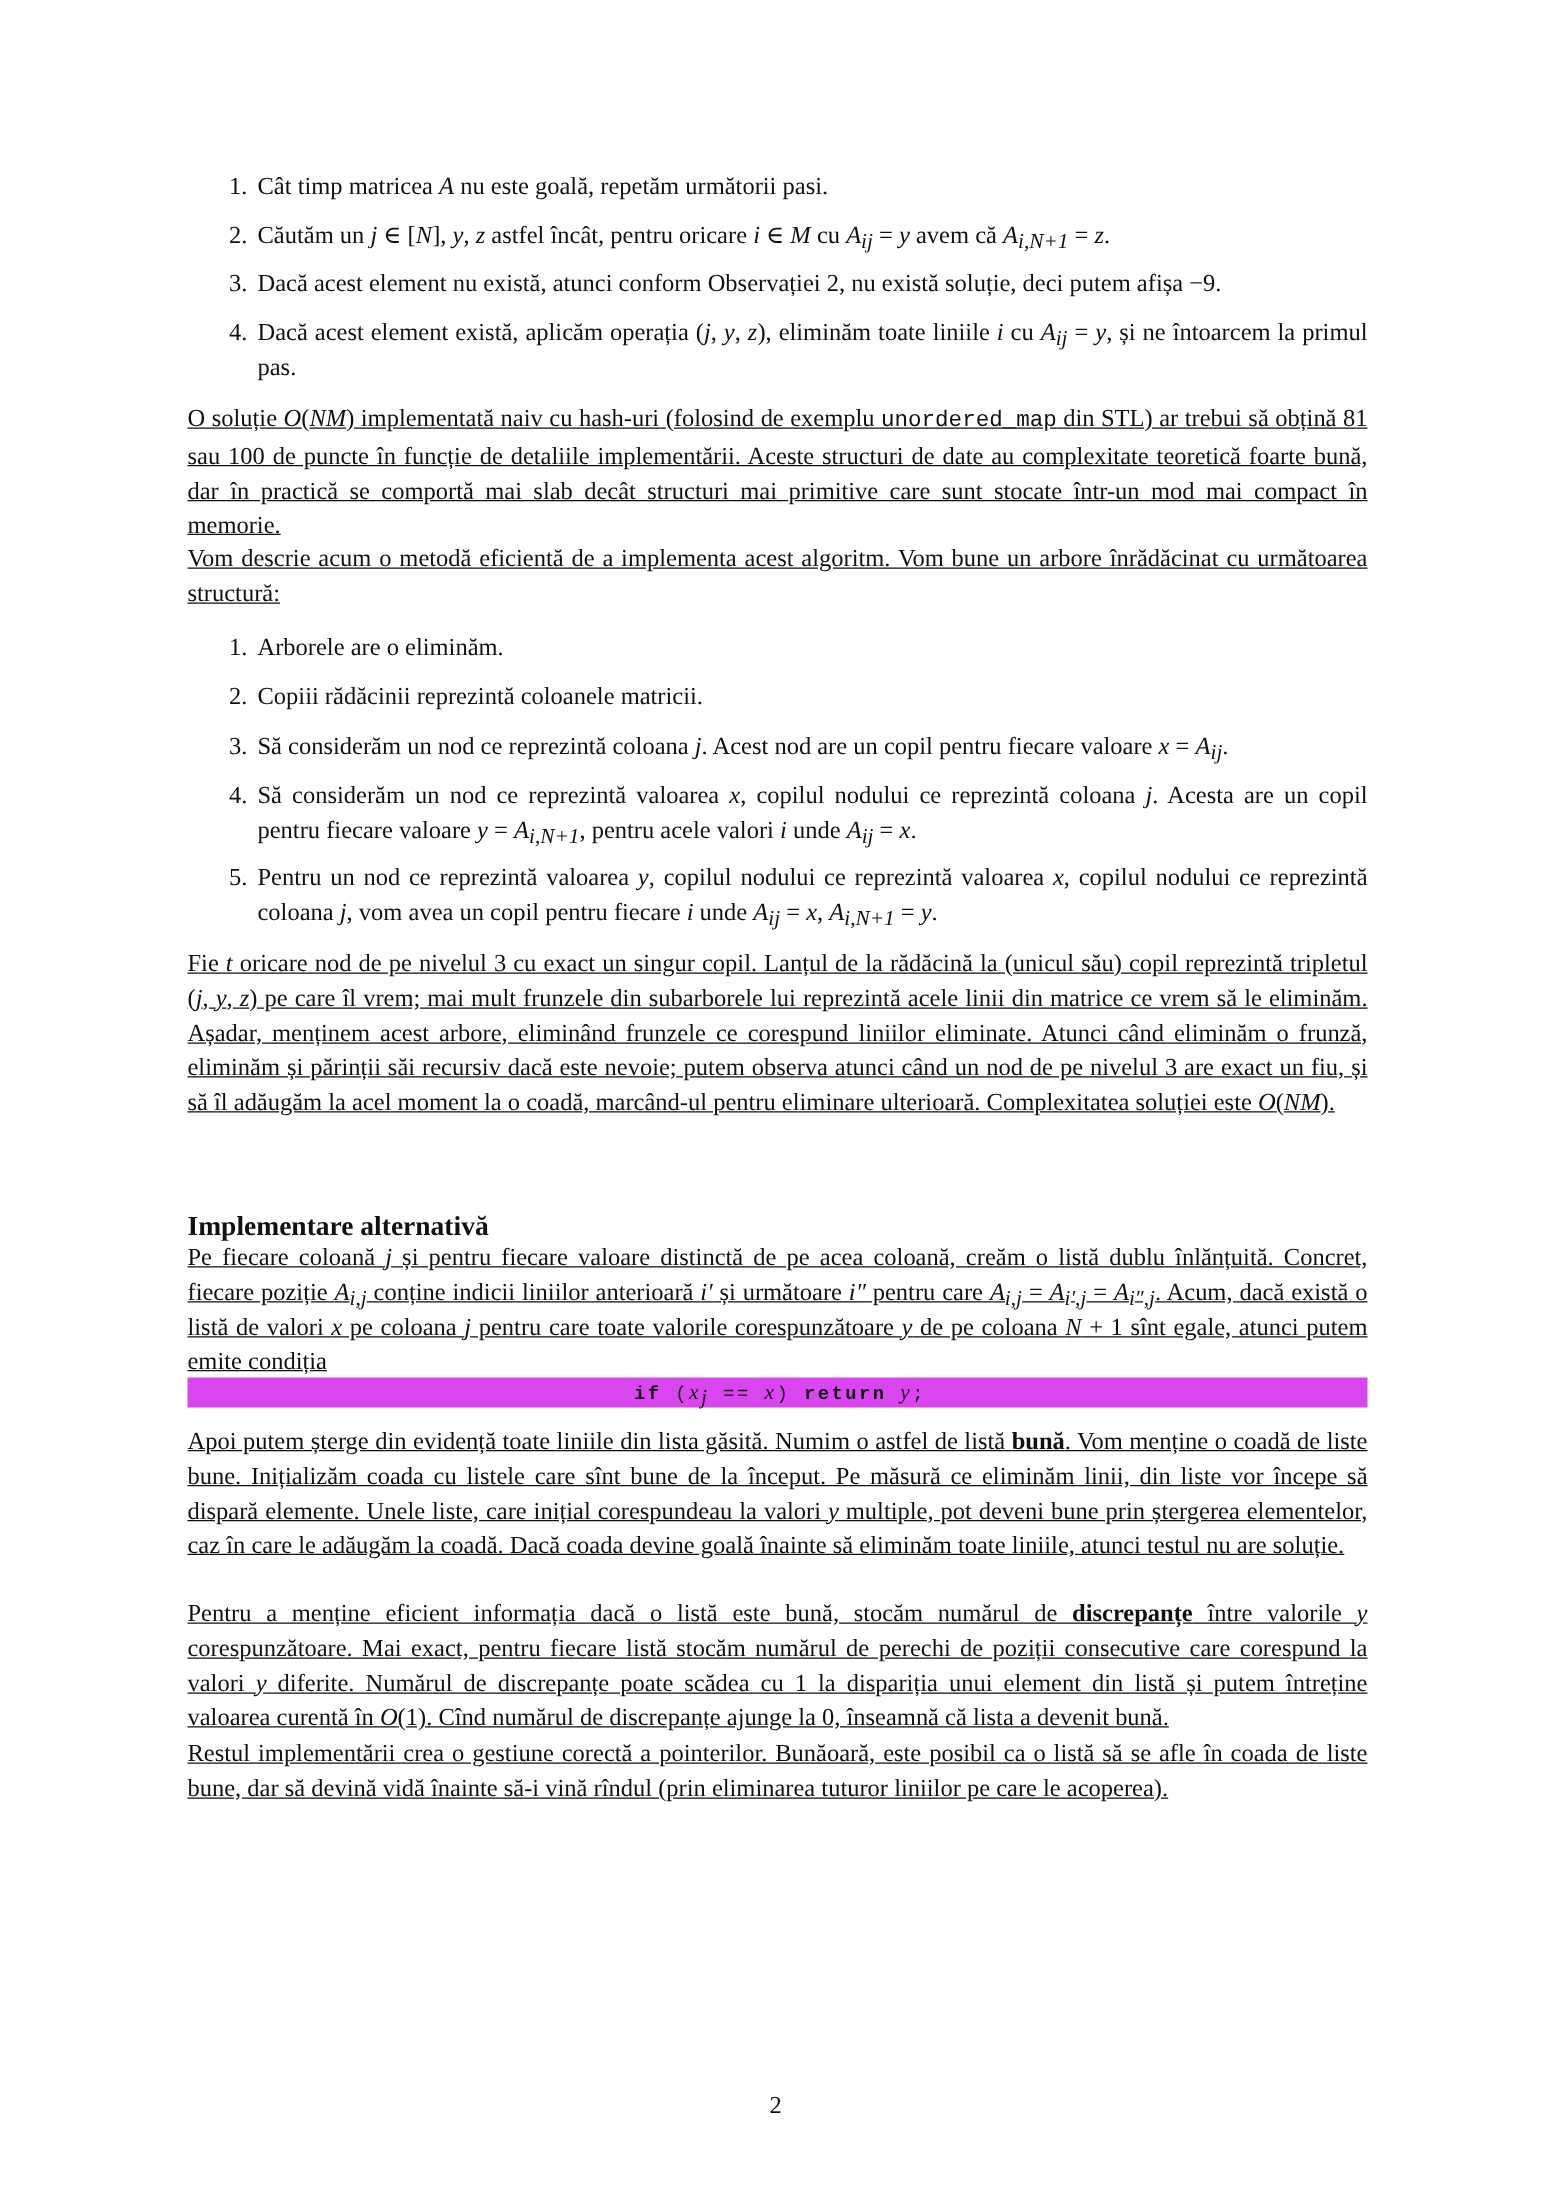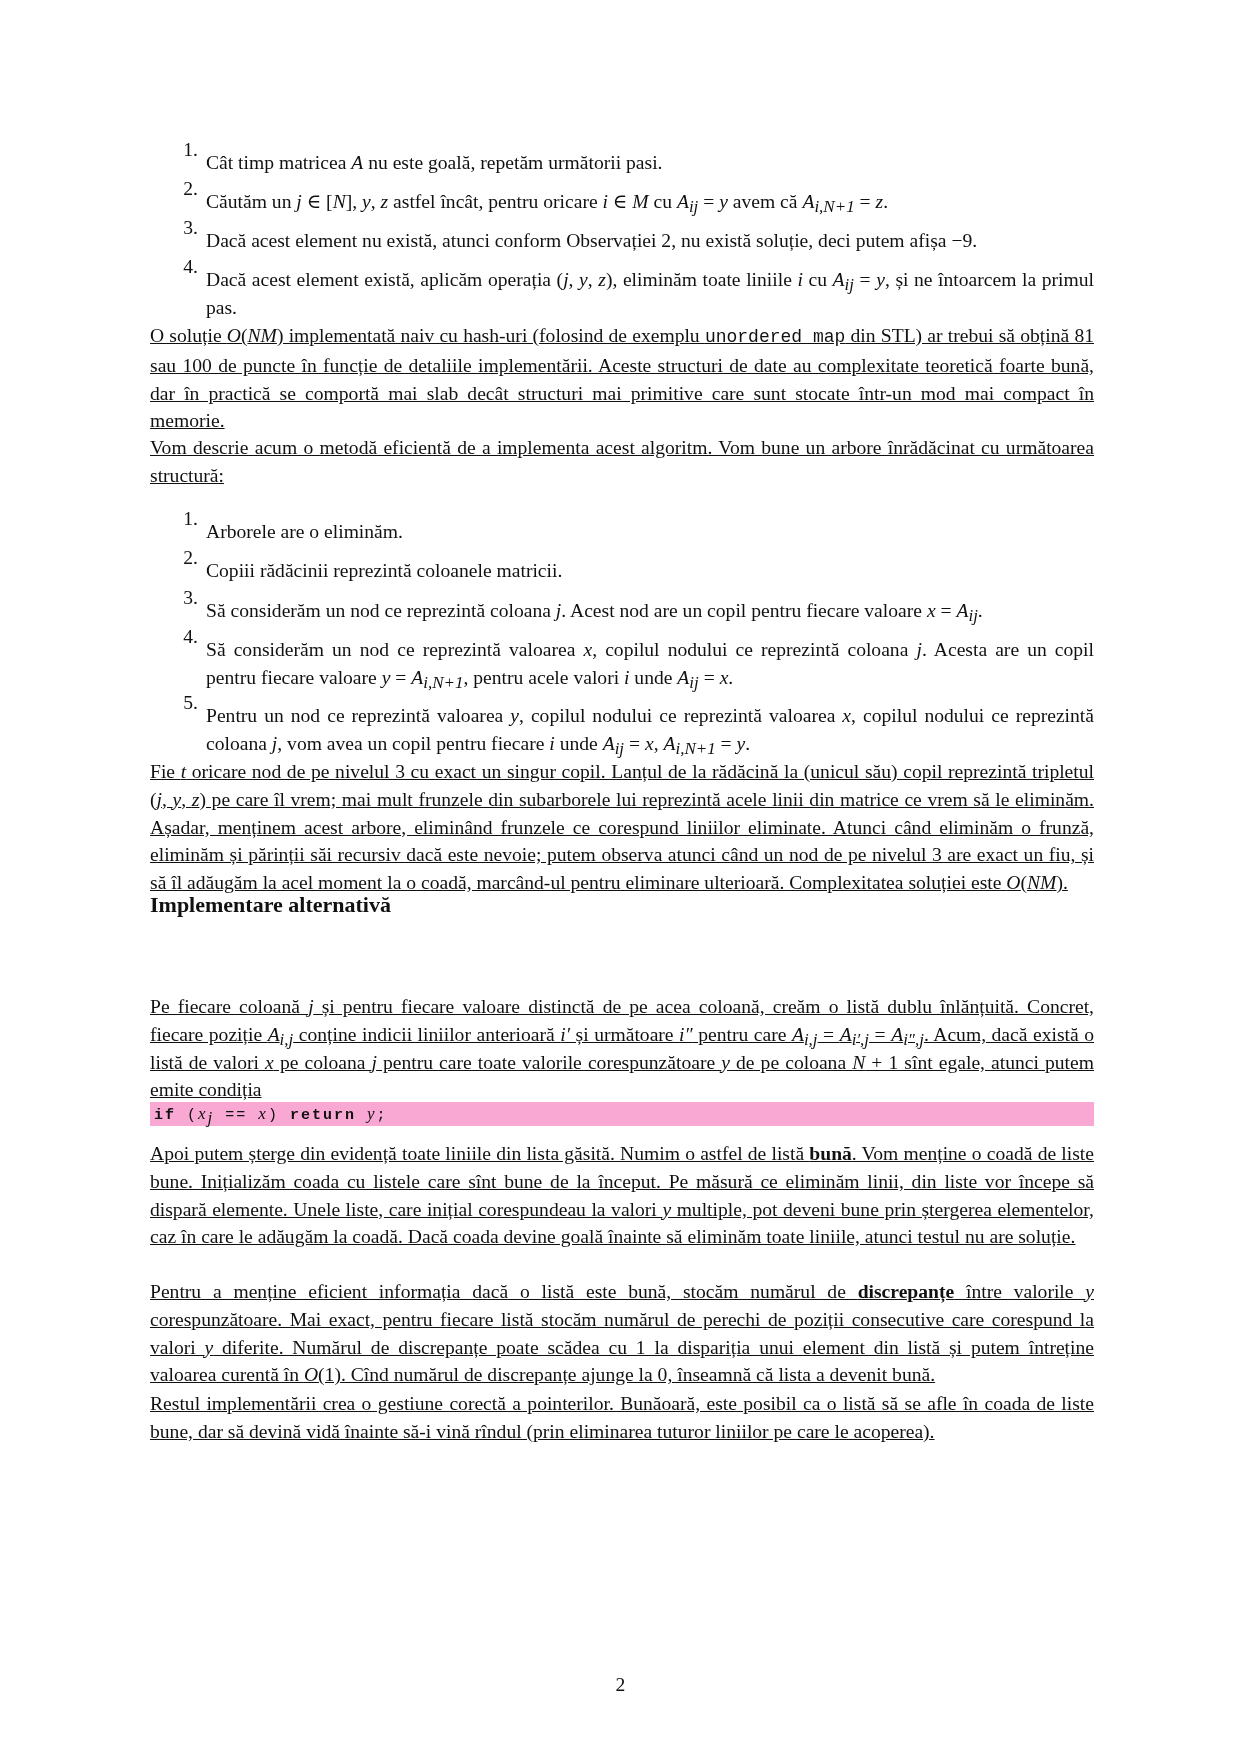--- a/index.html
+++ b/index.html
@@ -2,27 +2,27 @@
 <html><head>
 <meta charset="utf-8">
 <style>
   html, body { margin: 0; padding: 0; background: #ffffff; }
   body { width: 1241px; height: 1754px; position: relative; overflow: hidden;
          font-family: "Liberation Serif", "DejaVu Serif", serif; color: #111; }
   .page { position: absolute; left: 150px; top: 0; width: 944px; }
   .p { font-size: 19.6px; line-height: 27.8px; text-align: justify; margin: 0; position: absolute; left: 0; width: 944px; text-decoration: underline; }
   .li { position: absolute; left: 0; width: 944px; font-size: 19.6px; line-height: 27.8px; }
   .li .num { position: absolute; left: 28px; width: 20px; text-align: right; }
-  .li .txt { position: absolute; left: 56px; width: 888px; text-align: justify; margin-top: 13px; }
+  .li .txt { position: absolute; left: 56px; width: 888px; text-align: justify; }
   .m { font-style: italic; font-family: "Liberation Serif", serif; }
   sub { font-size: 17px; font-style: italic; vertical-align: -4px; line-height: 0; }
   .tt { font-family: "Liberation Mono", "DejaVu Sans Mono", monospace; font-size: 18px; }
   h3 { position: absolute; left: 0; margin: 0; font-size: 22px; font-weight: bold; }
-  .code { position: absolute; left: 0; width: 944px; height: 24px; background: #f9a8d4;
-          font-family: "Liberation Mono", monospace; font-size: 15px; line-height: 24px; padding-left: 4px; box-sizing: border-box; letter-spacing: 2px; }
+  .code { position: absolute; left: 0; width: 944px; height: 24px; background: #d946ef;
+          font-family: "Liberation Mono", monospace; font-size: 15px; line-height: 24px; padding-left: 4px; box-sizing: border-box; letter-spacing: 2px; text-align: center; }
   .code b { font-weight: bold; }
   .code i { font-family: "Liberation Serif", serif; font-size: 17px; }
   .pagenum { position: absolute; left: 0; width: 1241px; top: 1674px; text-align: center; font-size: 19.6px; }
 </style>
 </head>
 <body>
 
 <div class="page">
 
   <div class="li" style="top:136px">
@@ -61,21 +61,21 @@
       <span class="num">4.</span>
       <span class="txt">Să considerăm un nod ce reprezintă valoarea <span class="m">x</span>, copilul nodului ce reprezintă coloana <span class="m">j</span>. Acesta are un copil pentru fiecare valoare <span class="m">y</span> = <span class="m">A</span><sub>i,N+1</sub>, pentru acele valori <span class="m">i</span> unde <span class="m">A</span><sub>ij</sub> = <span class="m">x</span>.</span>
     </div>
   <div class="li" style="top:689px">
       <span class="num">5.</span>
       <span class="txt">Pentru un nod ce reprezintă valoarea <span class="m">y</span>, copilul nodului ce reprezintă valoarea <span class="m">x</span>, copilul nodului ce reprezintă coloana <span class="m">j</span>, vom avea un copil pentru fiecare <span class="m">i</span> unde <span class="m">A</span><sub>ij</sub> = <span class="m">x</span>, <span class="m">A</span><sub>i,N+1</sub> = <span class="m">y</span>.</span>
     </div>
 
   <p class="p" style="top:758px">Fie <span class="m">t</span> oricare nod de pe nivelul 3 cu exact un singur copil. Lanțul de la rădăcină la (unicul său) copil reprezintă tripletul (<span class="m">j</span>, <span class="m">y</span>, <span class="m">z</span>) pe care îl vrem; mai mult frunzele din subarborele lui reprezintă acele linii din matrice ce vrem să le eliminăm. Așadar, menținem acest arbore, eliminând frunzele ce corespund liniilor eliminate. Atunci când eliminăm o frunză, eliminăm și părinții săi recursiv dacă este nevoie; putem observa atunci când un nod de pe nivelul 3 are exact un fiu, și să îl adăugăm la acel moment la o coadă, marcând-ul pentru eliminare ulterioară. Complexitatea soluției este <span class="m">O</span>(<span class="m">NM</span>).</p>
 
-  <h3 style="top:892px">Implementare alternativă</h3>
+  <h3 style="top:968px">Implementare alternativă</h3>
 
   <p class="p" style="top:993px">Pe fiecare coloană <span class="m">j</span> și pentru fiecare valoare distinctă de pe acea coloană, creăm o listă dublu înlănțuită. Concret, fiecare poziție <span class="m">A</span><sub>i,j</sub> conține indicii liniilor anterioară <span class="m">i′</span> și următoare <span class="m">i″</span> pentru care <span class="m">A</span><sub>i,j</sub> = <span class="m">A</span><sub>i′,j</sub> = <span class="m">A</span><sub>i″,j</sub>. Acum, dacă există o listă de valori <span class="m">x</span> pe coloana <span class="m">j</span> pentru care toate valorile corespunzătoare <span class="m">y</span> de pe coloana <span class="m">N</span> + 1 sînt egale, atunci putem emite condiția</p>
 
   <div class="code" style="top:1102px"><b>if</b> (<i>x<sub>j</sub></i> == <i>x</i>) <b>return</b> <i>y</i>;</div>
 
   <p class="p" style="top:1140px">Apoi putem șterge din evidență toate liniile din lista găsită. Numim o astfel de listă <b>bună</b>. Vom menține o coadă de liste bune. Inițializăm coada cu listele care sînt bune de la început. Pe măsură ce eliminăm linii, din liste vor începe să dispară elemente. Unele liste, care inițial corespundeau la valori <span class="m">y</span> multiple, pot deveni bune prin ștergerea elementelor, caz în care le adăugăm la coadă. Dacă coada devine goală înainte să eliminăm toate liniile, atunci testul nu are soluție.</p>
   <p class="p" style="top:1278px">Pentru a menține eficient informația dacă o listă este bună, stocăm numărul de <b>discrepanțe</b> între valorile <span class="m">y</span> corespunzătoare. Mai exact, pentru fiecare listă stocăm numărul de perechi de poziții consecutive care corespund la valori <span class="m">y</span> diferite. Numărul de discrepanțe poate scădea cu 1 la dispariția unui element din listă și putem întreține valoarea curentă în <span class="m">O</span>(1). Cînd numărul de discrepanțe ajunge la 0, înseamnă că lista a devenit bună.</p>
   <p class="p" style="top:1390px">Restul implementării crea o gestiune corectă a pointerilor. Bunăoară, este posibil ca o listă să se afle în coada de liste bune, dar să devină vidă înainte să-i vină rîndul (prin eliminarea tuturor liniilor pe care le acoperea).</p>
 
 </div>

